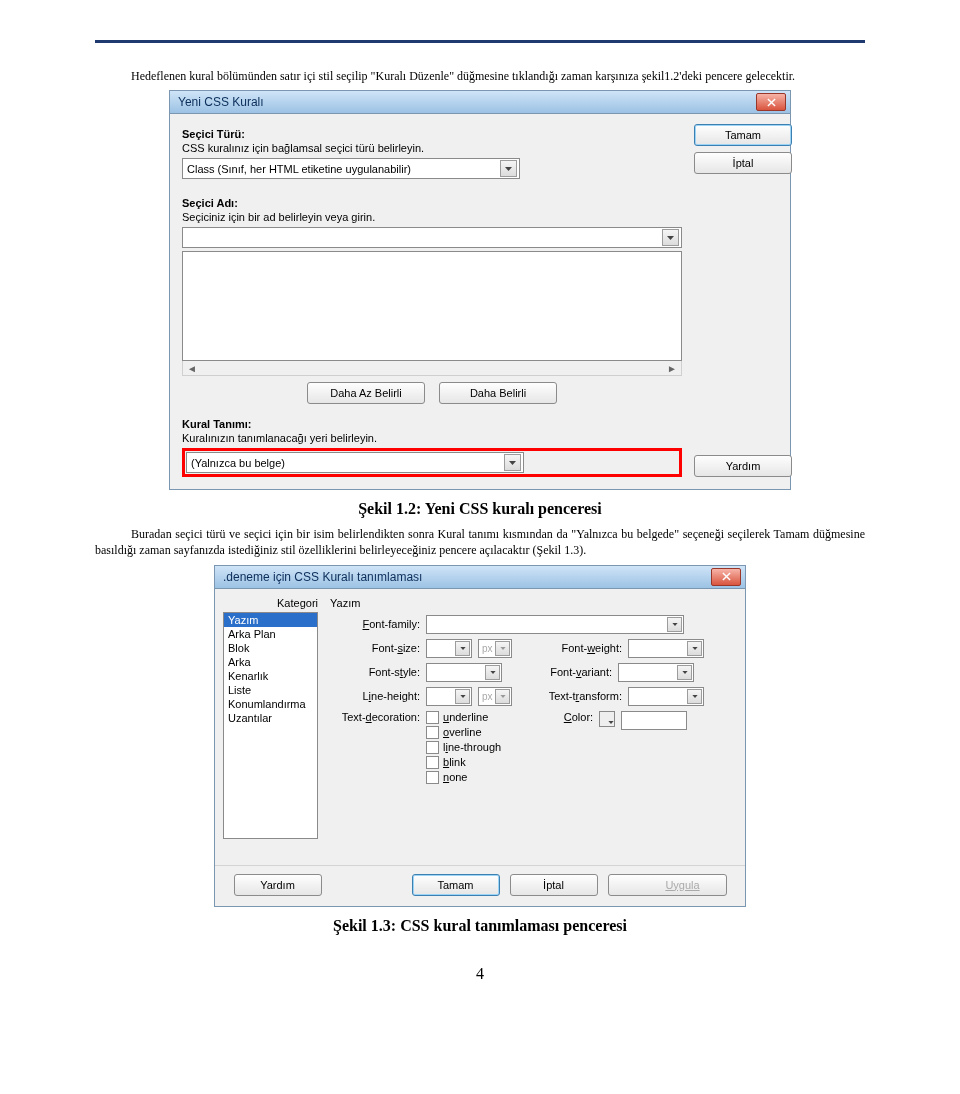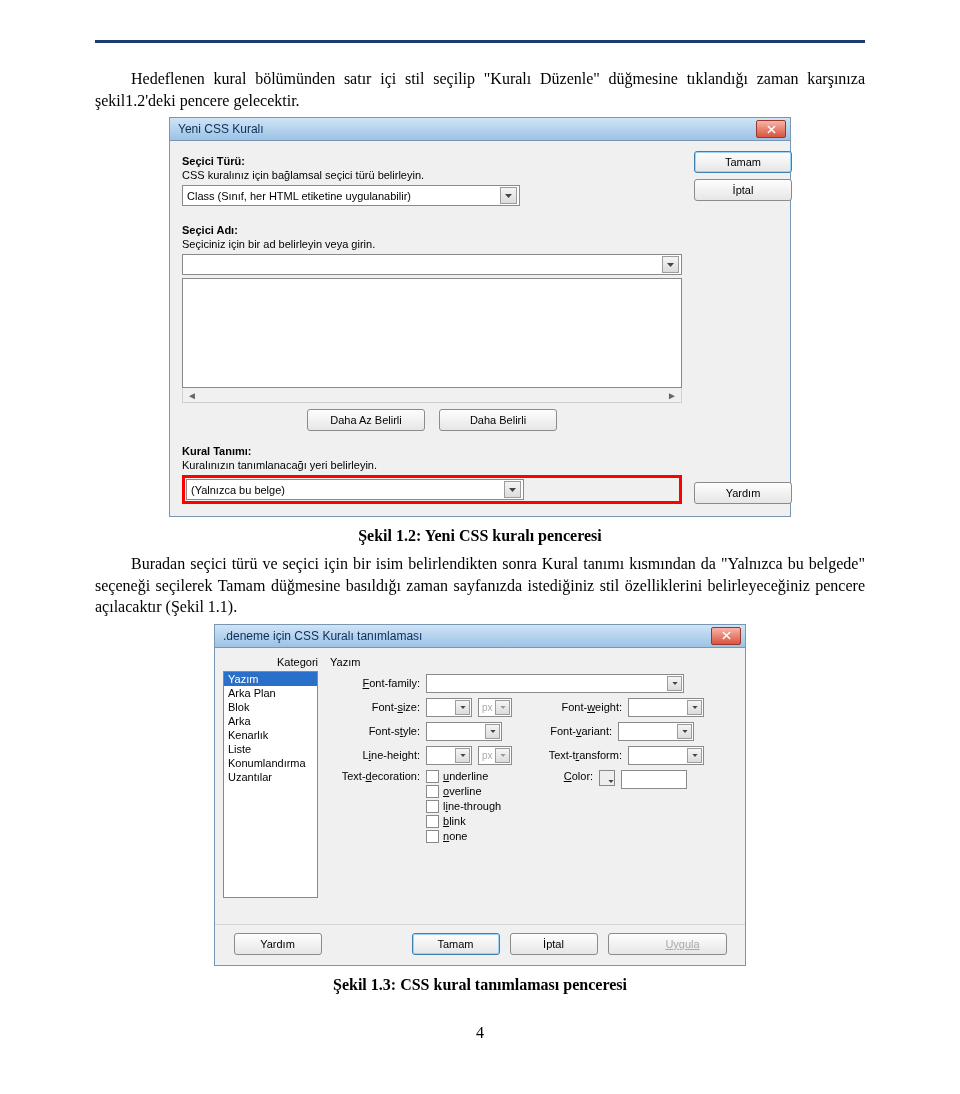--- a/index.html
+++ b/index.html
@@ -12,21 +12,21 @@
   }
   .page {
     padding: 40px 95px 40px 95px;
     box-sizing: border-box;
   }
   .topline {
     border-top: 3px solid #1f3a6e;
     margin-bottom: 25px;
   }
   .body-text {
-    font-size: 16px;
+    font-size: 12px;
     line-height: 1.35;
     text-align: justify;
     margin: 0 0 6px 0;
   }
   .indent {
     text-indent: 36px;
   }
   .caption {
     text-align: center;
     font-weight: bold;
@@ -310,21 +310,21 @@
         <div class="win-btn primary">Tamam</div>
         <div class="win-btn">İptal</div>
         <div style="flex:1;"></div>
         <div class="win-btn">Yardım</div>
       </div>
     </div>
   </div>
 
   <div class="caption">Şekil 1.2: Yeni CSS kuralı penceresi</div>
 
-  <p class="body-text indent">Buradan seçici türü ve seçici için bir isim belirlendikten sonra Kural tanımı kısmından da "Yalnızca bu belgede" seçeneği seçilerek Tamam düğmesine basıldığı zaman sayfanızda istediğiniz stil özelliklerini belirleyeceğiniz pencere açılacaktır (Şekil 1.1).</p>
+  <p class="body-text indent">Buradan seçici türü ve seçici için bir isim belirlendikten sonra Kural tanımı kısmından da "Yalnızca bu belgede" seçeneği seçilerek Tamam düğmesine basıldığı zaman sayfanızda istediğiniz stil özelliklerini belirleyeceğiniz pencere açılacaktır (Şekil 1.3).</p>
 
   <div class="dialog d2">
     <div class="titlebar">
       <span class="tbt">.deneme için CSS Kuralı tanımlaması</span>
       <div class="close-x">
         <svg viewBox="0 0 10 10">
             <path d="M1 1 L9 9 M9 1 L1 9" stroke="#fff" stroke-width="1.6"></path>
           </svg>
       </div>
     </div>

